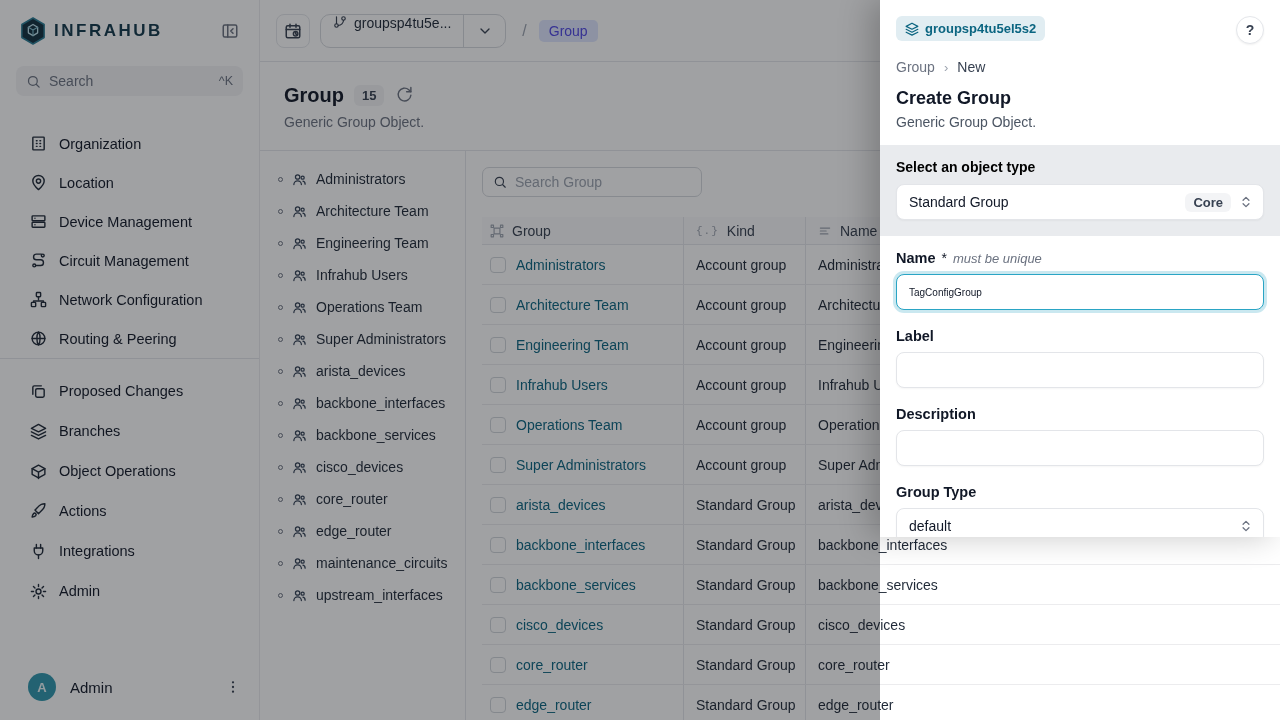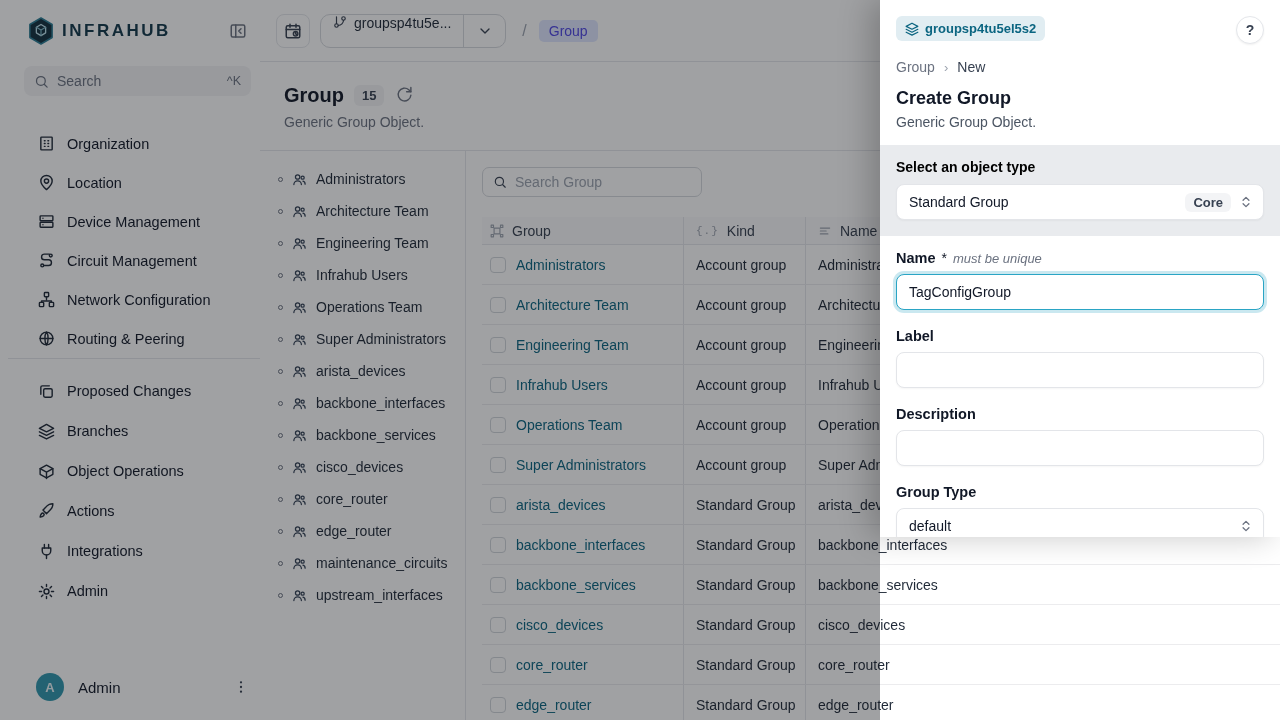--- a/index.html
+++ b/index.html
@@ -4,21 +4,21 @@
 <style>
   * { margin:0; padding:0; box-sizing:border-box; }
   html,body { width:1280px; height:720px; overflow:hidden; background:#fff;
     font-family:"Liberation Sans", sans-serif; color:#111827; }
   #app { position:relative; width:1280px; height:720px; overflow:hidden; background:#fff; }
 
   .ic { width:16px; height:16px; flex:0 0 auto; }
   svg.ic { stroke:currentColor; fill:none; stroke-width:2; stroke-linecap:round; stroke-linejoin:round; }
 
   
-  .sidebar { position:absolute; left:8px; top:0; width:260px; height:720px; background:#fff;
+  .sidebar { position:absolute; left:0; top:0; width:260px; height:720px; background:#fff;
     border-right:1px solid #ececee; display:flex; flex-direction:column; }
   .logo-row { display:flex; align-items:center; height:62px; padding:0 16px 0 20px; gap:8px; }
   .logo-mark { width:26px; height:28px; display:inline-flex; }
   .logo-text { font-size:17px; font-weight:800; letter-spacing:2.5px; color:#12374a; flex:1; }
   .collapse-btn { width:26px; height:24px; border:none; background:transparent; color:#6b7280;
     display:flex; align-items:center; justify-content:center; cursor:pointer; }
   .search-pill { margin:4px 16px 0 16px; height:30px; background:#f3f4f6; border-radius:8px;
     display:flex; align-items:center; gap:8px; padding:0 10px; color:#6b7280; font-size:14px; cursor:pointer; }
   .search-pill .ic { width:15px; height:15px; }
   .search-pill .grow { flex:1; }
@@ -114,21 +114,21 @@
   .select .val { flex:1; font-size:14px; color:#111827; }
   .core-badge { background:#f3f4f6; color:#374151; font-size:13px; font-weight:600; padding:2px 8px; border-radius:6px; }
   .select .ic { width:14px; height:14px; color:#6b7280; stroke-width:2.2; }
 
   .form { padding:14px 16px 0 16px; display:flex; flex-direction:column; }
   .f-label-row { display:flex; align-items:baseline; gap:6px; margin-bottom:8px; }
   .f-label { font-size:14.5px; font-weight:600; color:#111827; }
   .f-req { font-size:14px; color:#111827; }
   .f-hint { font-size:13px; font-style:italic; color:#6b7280; }
   .f-input { height:36px; width:100%; border:1px solid #e3e5e9; border-radius:8px; padding:0 12px;
-    font-size:14px; color:#111827; outline:none; background:#fff; box-shadow:0 1px 2px rgba(0,0,0,0.04);
+    font-size:10px; color:#111827; outline:none; background:#fff; box-shadow:0 1px 2px rgba(0,0,0,0.04);
     font-family:"Liberation Sans", sans-serif; }
   .f-input.focused { border:1.5px solid #2aa5c5; box-shadow:0 0 0 3px rgba(42,165,197,0.25); }
   .f-gap { height:18px; }
   .parent-label { font-size:14.5px; font-weight:700; color:#111827; margin-top:18px; }
   .kind-row { display:flex; align-items:center; gap:8px; margin-top:8px; margin-bottom:7px; }
   .kind-label { font-size:13px; color:#374151; }
   .mini-help { width:18px; height:18px; border-radius:50%; border:1px solid #e5e7eb; background:#fff;
     color:#4b5563; font-size:11px; font-weight:600; display:flex; align-items:center; justify-content:center;
     box-shadow:0 1px 1px rgba(0,0,0,0.05); cursor:pointer; }
 

